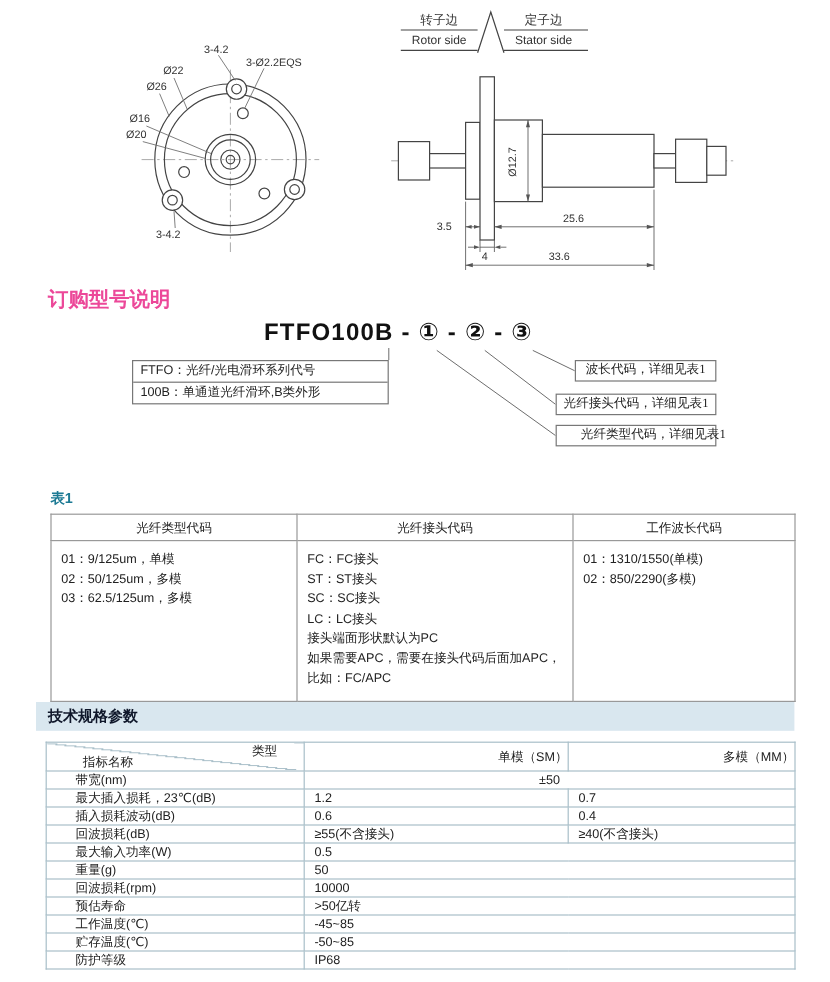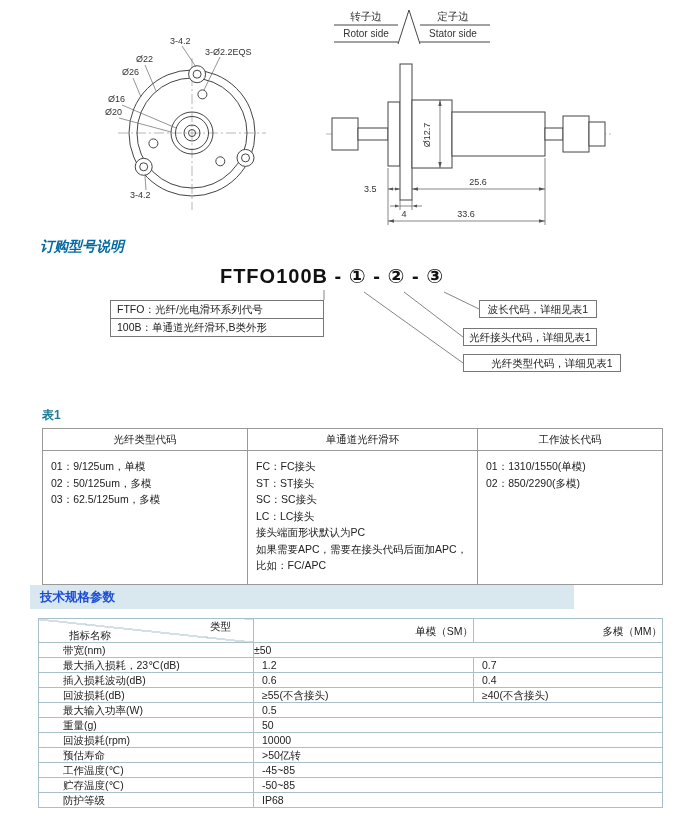--- a/index.html
+++ b/index.html
@@ -14,70 +14,70 @@
   svg text { font-family:"Liberation Sans","DejaVu Sans",sans-serif; }
   .dim { font-size:9px; fill:#333; }
   .outline { fill:#fff; stroke:#444; stroke-width:1; }
   .thin { fill:none; stroke:#444; stroke-width:1; }
   .ld { stroke:#666; stroke-width:0.7; fill:none; }
   .cl { stroke:#888; stroke-width:0.6; stroke-dasharray:10 3 2 3; }
   .dl { stroke:#555; stroke-width:0.7; fill:none; }
   .ah { fill:#555; stroke:none; }
 
   
-  .sec-heading { position:absolute; font-size:14px; font-weight:bold; color:#0369a1;font-style:italic; }
+  .sec-heading { position:absolute; font-size:17px; font-weight:bold; color:#ec4899; }
   .sub-heading { position:absolute; font-size:12px; font-weight:bold; color:#1d7a94; }
 
   
   #ordering { position:absolute; left:0; top:252px; width:692px; height:140px; }
   #ordering svg { position:absolute; left:0; top:0; }
   .model-line {
     position:absolute; left:162px; top:12px; width:340px; text-align:center;
     font-size:20px; font-weight:bold; color:#111; letter-spacing:1px; white-space:nowrap;
   }
   .left-box {
     position:absolute; left:110px; top:48px; width:214px;
     border:1px solid #777; background:#fff; font-size:10.5px; color:#222;
   }
   .left-box > div { line-height:17px; padding:0 6px; white-space:nowrap; }
   .left-box > div:first-child { border-bottom:1px solid #777; }
   .note-box {
     position:absolute; height:18px; border:1px solid #777; background:#fff;
-    font-size:10.5px; line-height:16px; text-align:center; color:#222; white-space:nowrap;
+    font-size:10.5px; line-height:16px; text-align:center; color:#222; white-space:nowrap;font-family:Liberation Serif, serif;
   }
   #note-wavelength { left:479px; top:48px;  width:118px; }
   #note-connector  { left:463px; top:76px;  width:134px; }
-  #note-fibertype  { left:463px; top:102px; width:158px;padding-left:20px; }
+  #note-fibertype  { left:463px; top:102px; width:134px;padding-left:20px; }
 
   
   #table1 {
     position:absolute; left:42px; top:428px; width:620px;
     border-collapse:collapse; table-layout:fixed; font-size:10.5px; color:#222;
   }
   #table1 th, #table1 td { border:1px solid #999; }
   #table1 th { height:22px; font-weight:normal; text-align:center; }
   #table1 td { vertical-align:top; padding:7px 8px 10px; height:128px; }
   #table1 td div { line-height:16.5px; white-space:nowrap; }
 
   
   #specs-bar {
-    position:absolute; left:30px; top:585px; width:544px; height:24px;
-    background:#d9e7ef; color:#1d4ed8; font-size:12.5px; font-weight:bold;
+    position:absolute; left:30px; top:585px; width:632px; height:24px;
+    background:#d9e7ef; color:#0f172a; font-size:12.5px; font-weight:bold;
     line-height:24px; padding-left:10px;
   }
   #specs-table {
     position:absolute; left:38px; top:618px; width:624px;
     border-collapse:collapse; table-layout:fixed; font-size:10.5px; color:#222;
   }
   #specs-table td { border:1px solid #a9bfc9; line-height:12px; padding:1px 0; }
   #specs-table .hrow td { height:24px; }
   #specs-table .ch { text-align:right; font-weight:normal; }
   #specs-table td.n { padding-left:24px; white-space:nowrap; }
   #specs-table td.v { padding-left:8px; white-space:nowrap; }
-  #specs-table td.c { text-align:left; padding-left:0; }
+  #specs-table td.c { text-align:center; padding-left:0; }
   .corner {
     position:relative; height:24px;
     background:linear-gradient(to top right,
       transparent calc(50% - 0.5px), #a9bfc9 calc(50% - 0.5px),
       #a9bfc9 calc(50% + 0.5px), transparent calc(50% + 0.5px));
   }
   .corner .ct { position:absolute; top:1px;  right:22px;text-align:center; }
   .corner .cb { position:absolute; bottom:1px; left:30px; }
 </style>
 </head>
@@ -209,21 +209,21 @@
 
 <table id="table1">
   <colgroup>
       <col style="width:205px">
       <col style="width:230px">
       <col style="width:185px">
     </colgroup>
   <tbody>
       <tr>
     <th>光纤类型代码</th>
-    <th>单通道光纤滑环</th>
+    <th>光纤接头代码</th>
     <th>工作波长代码</th>
   </tr>
   <tr>
     <td>
       <div>01：9/125um，单模</div>
       <div>02：50/125um，多模</div>
       <div>03：62.5/125um，多模</div>
     </td>
     <td>
       <div>FC：FC接头</div>

